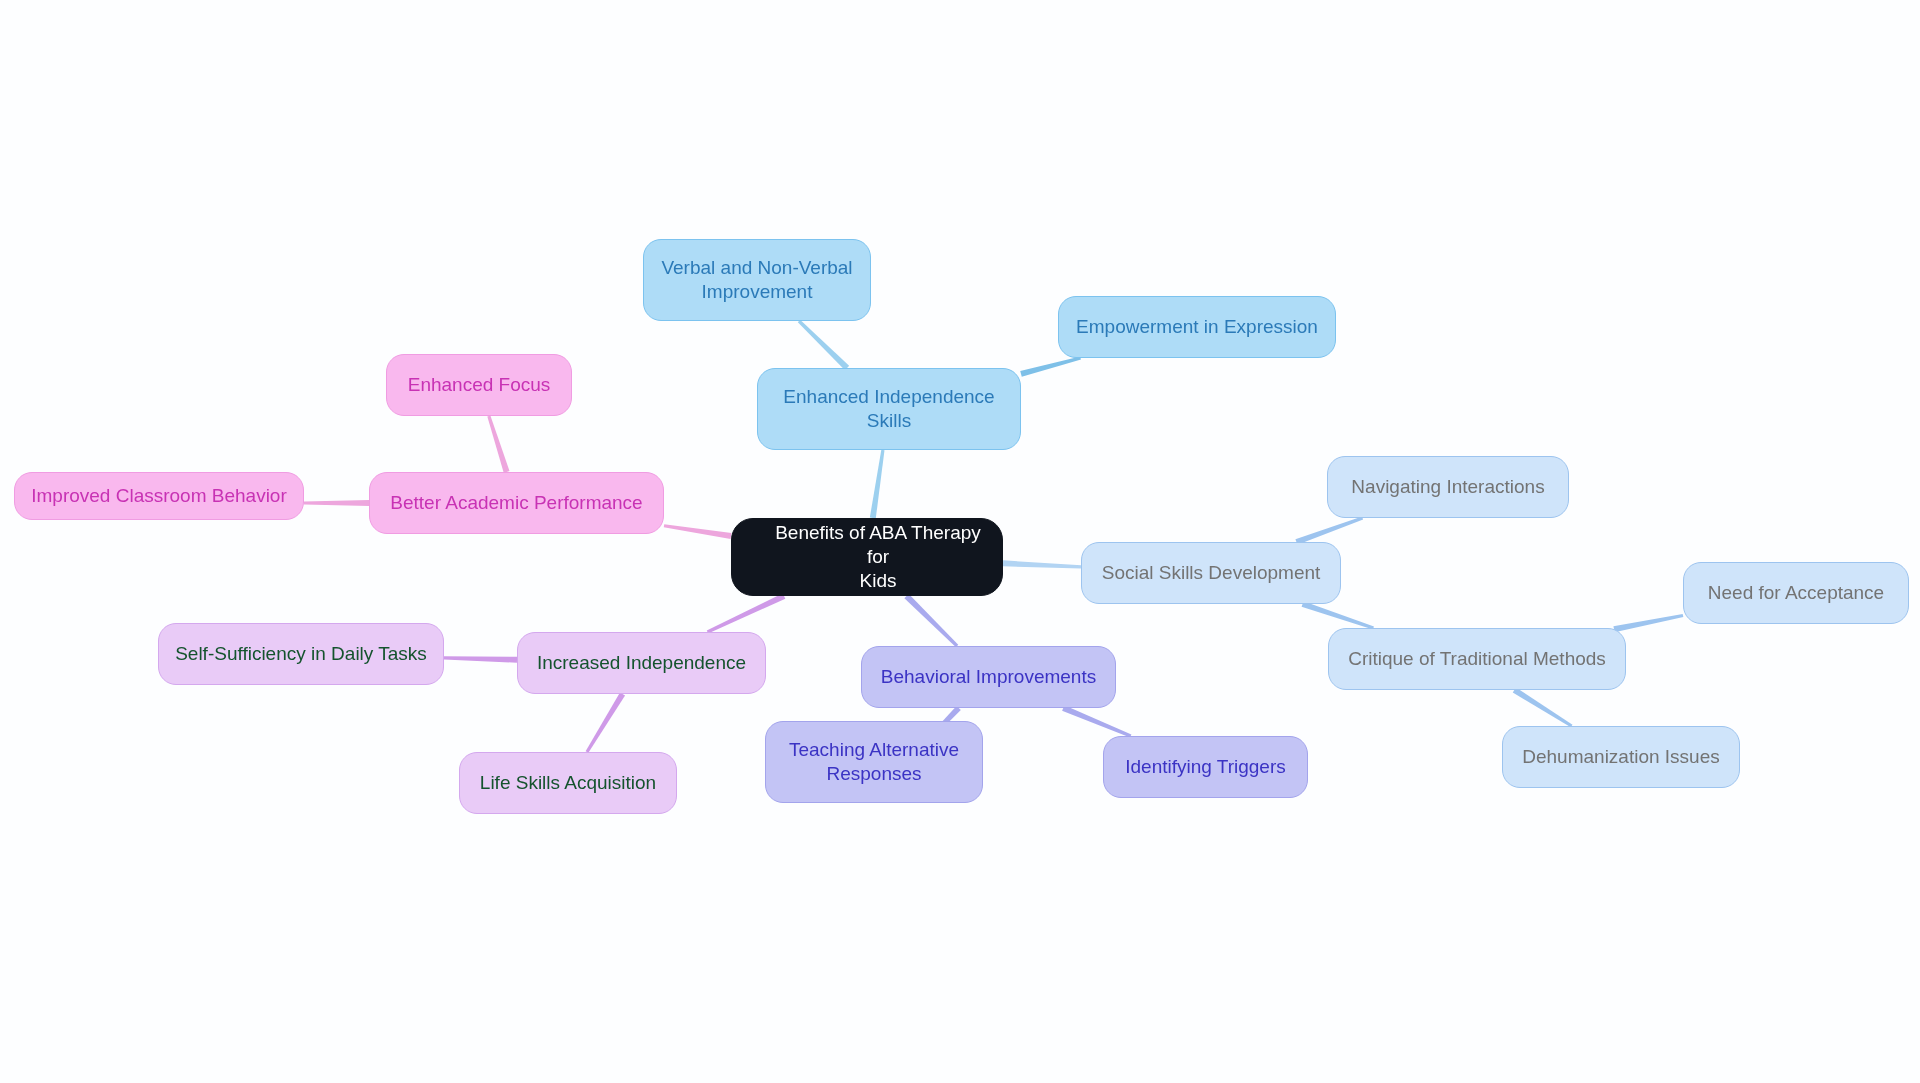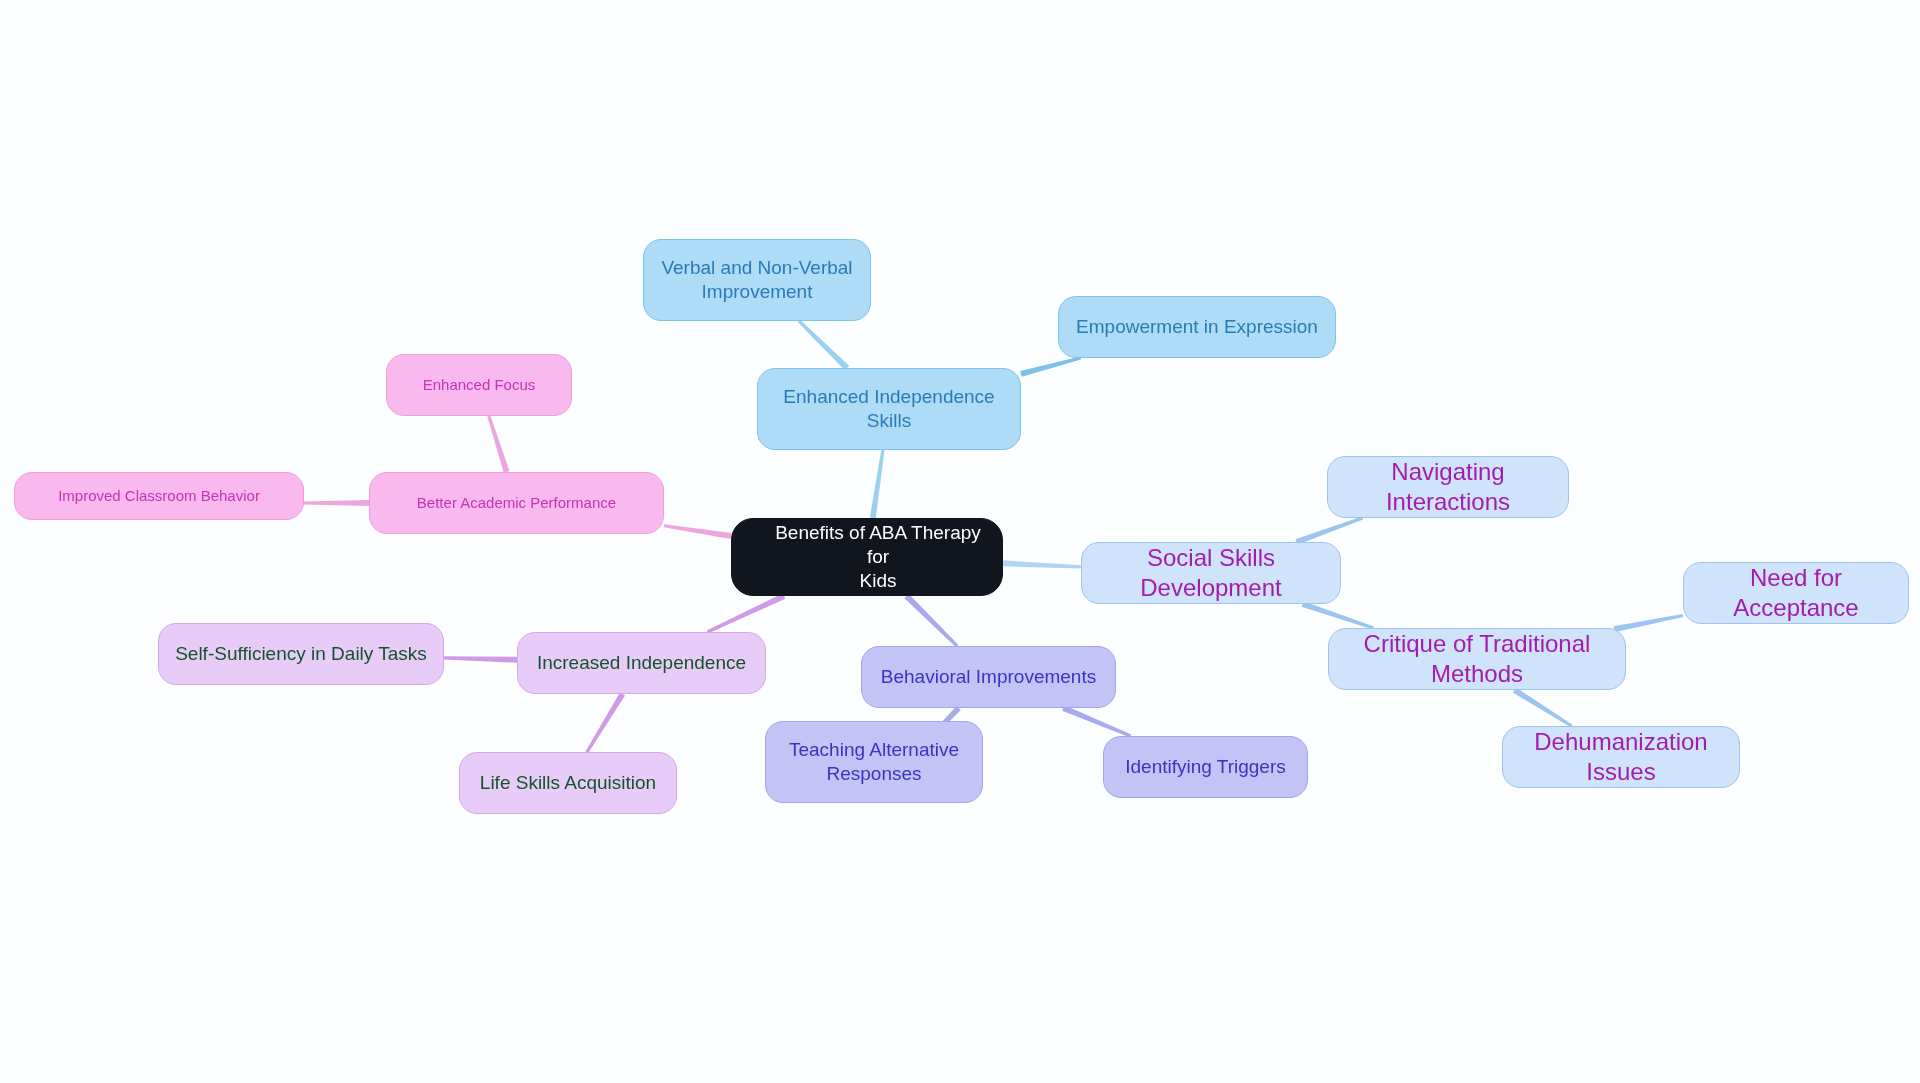--- a/index.html
+++ b/index.html
@@ -50,28 +50,28 @@
   }
   .node.blue {
     background: #aedcf7;
     border-color: #7cc3ef;
     color: #2b7ab8;
     font-size: 19px;
   }
   .node.paleblue {
     background: #cfe4fa;
     border-color: #9dc4ef;
-    color: #a21caf;
-    font-size: 24px;
+    color: #737373;
+    font-size: 19px;
   }
   .node.pink {
     background: #f9b8ee;
     border-color: #f09ce2;
     color: #c832b4;
-    font-size: 15px;
+    font-size: 19px;
   }
   .node.violet {
     background: #e9cbf7;
     border-color: #d4a8ee;
     color: #14532d;
     font-size: 19px;
   }
   .node.periwinkle {
     background: #c3c4f5;
     border-color: #a3a4ec;

